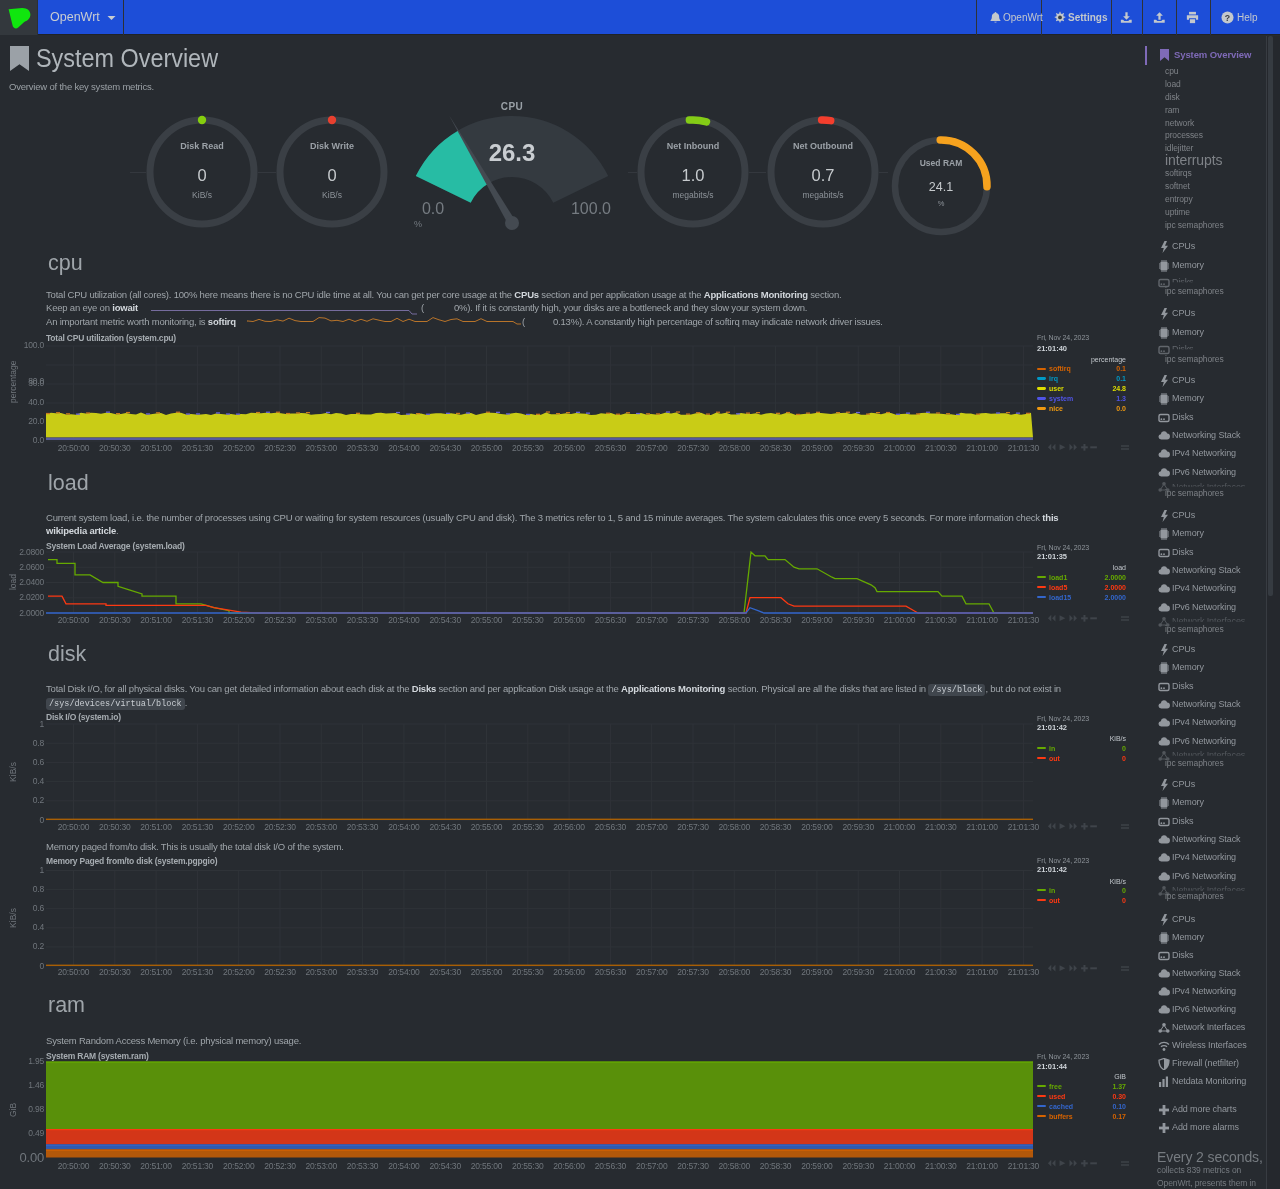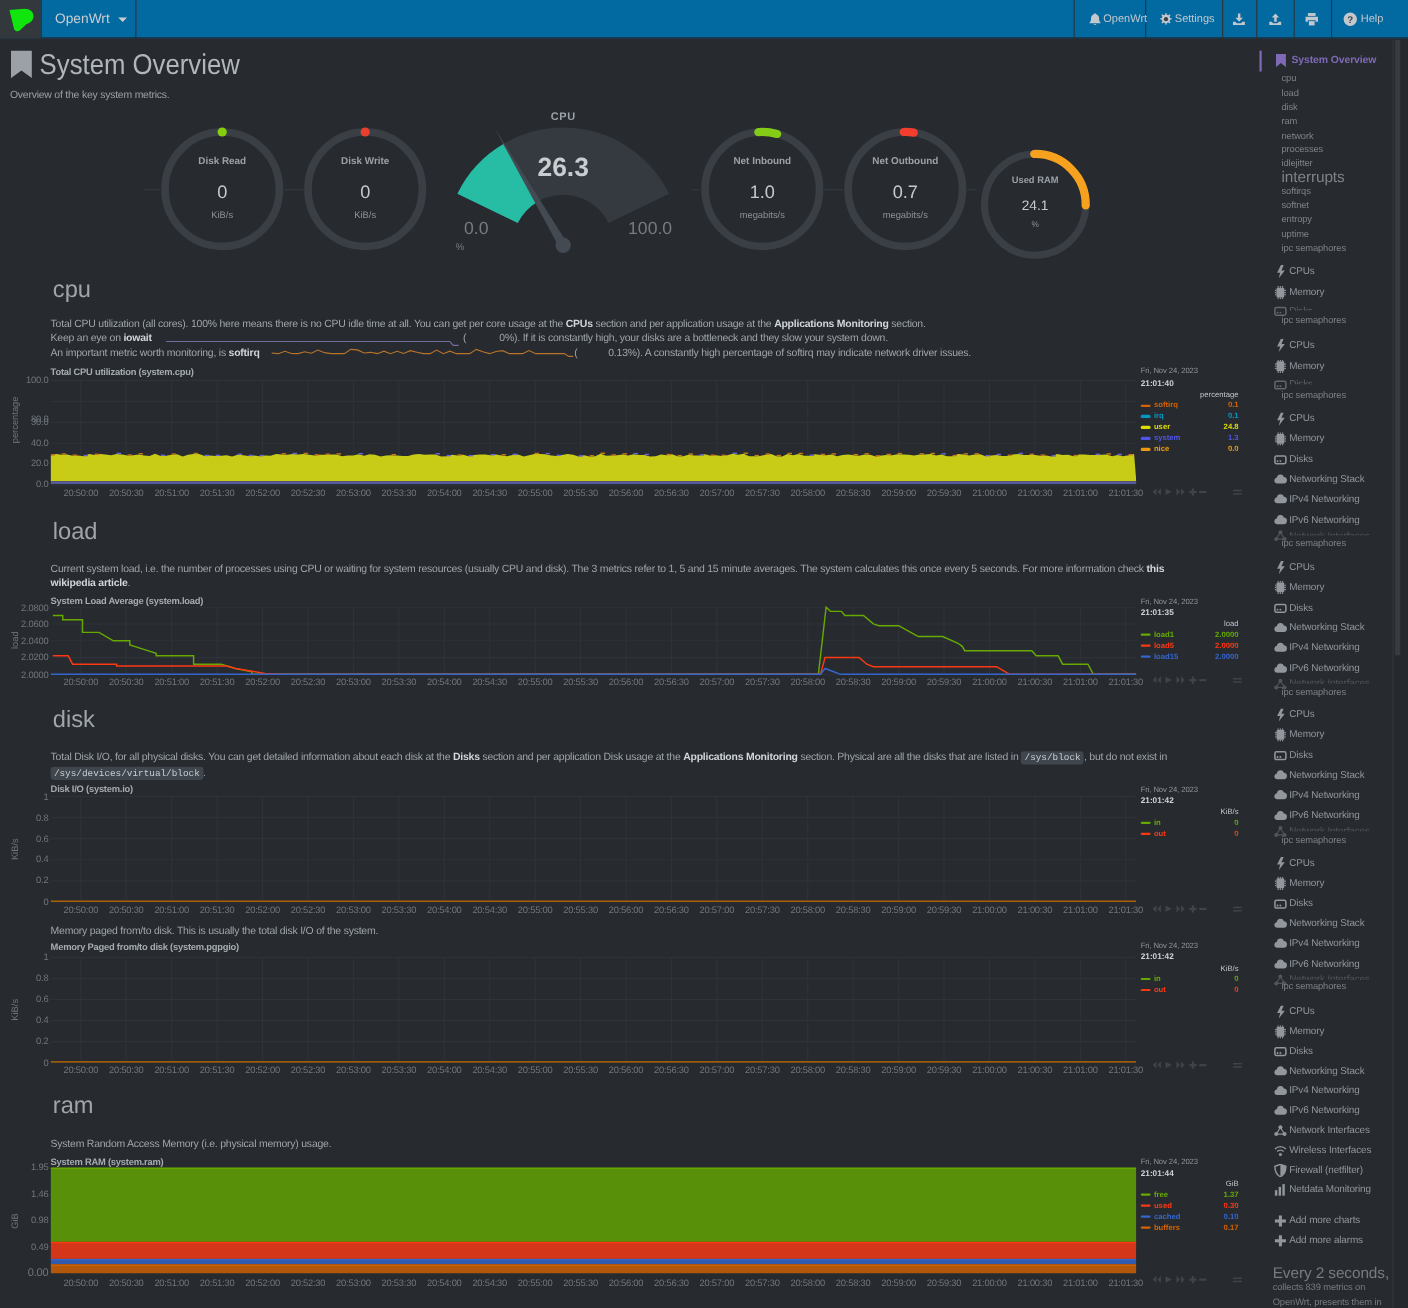--- a/index.html
+++ b/index.html
@@ -1,20 +1,20 @@
 <!DOCTYPE html>
 <html><head><meta charset="utf-8"><style>
 *{margin:0;padding:0;box-sizing:border-box}
 html,body{width:1280px;height:1189px;background:#272b30;font-family:"Liberation Sans",sans-serif;overflow:hidden;position:relative}
 div{position:absolute}
 b{font-weight:bold}
 code{font-family:"Liberation Mono",monospace;background:#40464d;color:#c9ced3;font-size:8.5px;padding:1px 3px;border-radius:3px;letter-spacing:0}
 svg{position:absolute;display:block}
 </style></head><body>
-<div style="left:0;top:0;width:1280px;height:35px;background:#0369a1;border-bottom:1px solid #1f2327">
+<div style="left:0;top:0;width:1280px;height:35px;background:#1d4ed8;border-bottom:1px solid #1f2327">
 <div style="left:0;top:0;width:37px;height:35px;background:#33383d"></div>
 <svg style="left:7px;top:6px" width="25" height="23" viewBox="0 0 25 23">
       <path d="M1.6 3.2 L15.0 2.0 C19.8 1.8 23.4 4.6 23.4 8.6 C23.4 12.2 21.0 14.8 17.2 15.9 L11.2 21.6 C9.0 23.4 6.2 22.3 5.6 19.6 Z" fill="#10e60e"></path>
     </svg>
 <div style="left:37px;top:0;width:1px;height:35px;background:#2c3034"></div>
 <div style="position:absolute;left:50px;top:8.9px;font-size:12.5px;line-height:16.2px;color:#c9cdd1;font-weight:normal;text-align:left;white-space:nowrap;">OpenWrt</div>
 <svg style="left:107px;top:15px" width="9" height="6" viewBox="0 0 9 6">
       <path d="M0.5 1 L4.5 5 L8.5 1 Z" fill="#c9cdd1"></path>
     </svg>
 <div style="left:123px;top:0;width:1px;height:35px;background:#2c3034"></div>
@@ -28,21 +28,21 @@
       <path d="M6.5 0.5 a1.1 1.1 0 0 1 1.1 1.1 c2 0.5 3.2 2.1 3.2 4.2 c0 2.8 0.7 3.9 1.6 4.6 l0 0.8 l-11.8 0 l0-0.8 c0.9-0.7 1.6-1.8 1.6-4.6 c0-2.1 1.2-3.7 3.2-4.2 a1.1 1.1 0 0 1 1.1-1.1 Z" fill="#c3c8cd"></path>
       <path d="M5 12 a1.6 1.6 0 0 0 3 0 Z" fill="#c3c8cd"></path>
     </svg>
 <div style="position:absolute;left:1003px;top:11.0px;font-size:10px;line-height:13.0px;color:#c3c8cd;font-weight:normal;text-align:left;white-space:nowrap;">OpenWrt</div>
 <svg style="left:1054px;top:11px" width="12" height="12" viewBox="0 0 14 14">
       <g fill="#c3c8cd">
         <path d="M7 0.3 L8 0.3 L8.4 2.1 L9.9 2.7 L11.5 1.7 L12.3 2.5 L11.3 4.1 L11.9 5.6 L13.7 6 L13.7 7 L11.9 7.4 L11.3 8.9 L12.3 10.5 L11.5 11.3 L9.9 10.3 L8.4 10.9 L8 12.7 L7 12.7 L6.6 10.9 L5.1 10.3 L3.5 11.3 L2.7 10.5 L3.7 8.9 L3.1 7.4 L1.3 7 L1.3 6 L3.1 5.6 L3.7 4.1 L2.7 2.5 L3.5 1.7 L5.1 2.7 L6.6 2.1 Z" transform="translate(-0.5,0.7)"></path>
         <circle cx="7" cy="7.5" r="2.2" fill="#3a3f44"></circle>
       </g>
     </svg>
-<div style="position:absolute;left:1068px;top:11.0px;font-size:10px;line-height:13.0px;color:#c3c8cd;font-weight:normal;text-align:left;white-space:nowrap;">Settings</div>
+<div style="position:absolute;left:1068px;top:11.0px;font-size:10px;line-height:13.0px;color:#c3c8cd;font-weight:bold;text-align:left;white-space:nowrap;">Settings</div>
 <svg style="left:1120px;top:11px" width="13" height="13" viewBox="0 0 15 14">
       <path d="M6.2 1 h2.6 v4.5 h2.6 L7.5 9.6 L3.6 5.5 h2.6 Z" fill="#c3c8cd"></path>
       <path d="M1 9.5 h2.5 l1.5 1.6 h4.5 l1.5-1.6 h2.5 v3.5 h-12.5 Z" fill="#c3c8cd"></path>
     </svg>
 <svg style="left:1153px;top:11px" width="13" height="13" viewBox="0 0 15 14">
       <path d="M7.5 1 L11.4 5.1 h-2.6 v4.5 h-2.6 V5.1 H3.6 Z" fill="#c3c8cd"></path>
       <path d="M1 9.5 h2.5 l1.5 1.6 h4.5 l1.5-1.6 h2.5 v3.5 h-12.5 Z" fill="#c3c8cd"></path>
     </svg>
 <svg style="left:1186px;top:11px" width="13" height="13" viewBox="0 0 15 14">
       <g fill="#c3c8cd">
@@ -587,21 +587,21 @@
 <div style="position:absolute;left:1049px;top:895.5px;font-size:7px;line-height:9.1px;color:#FE3912;font-weight:bold;text-align:left;white-space:nowrap;">out</div>
 <div style="position:absolute;left:1060px;top:895.5px;width:66px;font-size:7px;line-height:9.1px;color:#FE3912;font-weight:bold;text-align:right;white-space:nowrap;">0</div>
 <div style="position:absolute;left:48px;top:992.0px;font-size:21.5px;line-height:27.9px;color:#9fa5aa;font-weight:normal;text-align:left;white-space:nowrap;">ram</div>
 <div style="position:absolute;left:46px;top:1034.8px;font-size:9.5px;line-height:12.3px;color:#9fa5aa;font-weight:normal;text-align:left;white-space:nowrap;letter-spacing:-0.2px;">System Random Access Memory (i.e. physical memory) usage.</div>
 <div style="position:absolute;left:46px;top:1050.5px;font-size:8.5px;line-height:11.1px;color:#a6acb1;font-weight:bold;text-align:left;white-space:nowrap;letter-spacing:-0.2px;">System RAM (system.ram)</div>
 <div style="left:4px;top:1104px;width:20px;height:12px;font-size:8.5px;color:#70767c;transform:rotate(-90deg);transform-origin:center;text-align:center;white-space:nowrap">GiB</div>
 <div style="position:absolute;left:2px;top:1056.0px;width:42px;font-size:8.5px;line-height:11.1px;color:#70767c;font-weight:normal;text-align:right;white-space:nowrap;letter-spacing:-0.2px;">1.95</div>
 <div style="position:absolute;left:2px;top:1080.0px;width:42px;font-size:8.5px;line-height:11.1px;color:#70767c;font-weight:normal;text-align:right;white-space:nowrap;letter-spacing:-0.2px;">1.46</div>
 <div style="position:absolute;left:2px;top:1104.0px;width:42px;font-size:8.5px;line-height:11.1px;color:#70767c;font-weight:normal;text-align:right;white-space:nowrap;letter-spacing:-0.2px;">0.98</div>
 <div style="position:absolute;left:2px;top:1128.0px;width:42px;font-size:8.5px;line-height:11.1px;color:#70767c;font-weight:normal;text-align:right;white-space:nowrap;letter-spacing:-0.2px;">0.49</div>
-<div style="position:absolute;left:2px;top:1152.0px;width:42px;font-size:10px;line-height:11.1px;color:#70767c;font-weight:normal;text-align:right;white-space:nowrap;letter-spacing:-0.2px;">0.00</div>
+<div style="position:absolute;left:2px;top:1152.0px;width:42px;font-size:13px;line-height:11.1px;color:#70767c;font-weight:normal;text-align:right;white-space:nowrap;letter-spacing:-0.2px;">0.00</div>
 <svg style="left:46px;top:1058px" width="987" height="104" viewBox="0 0 987 104">
     <rect x="0" y="3.5" width="987" height="67.5" fill="#59900A"></rect>
     <rect x="0" y="71" width="987" height="15.5" fill="#D33618"></rect>
     <rect x="0" y="86.5" width="987" height="5" fill="#305AAD"></rect>
     <rect x="0" y="91.5" width="987" height="8" fill="#B3580A"></rect>
     <rect x="0" y="3.5" width="987" height="1.2" fill="#66AA00"></rect>
     <rect x="0" y="71" width="987" height="1.2" fill="#FE3912"></rect>
     <rect x="0" y="86.5" width="987" height="1.2" fill="#3366CC"></rect>
     <rect x="0" y="91.5" width="987" height="1.2" fill="#D66300"></rect>
   </svg>

